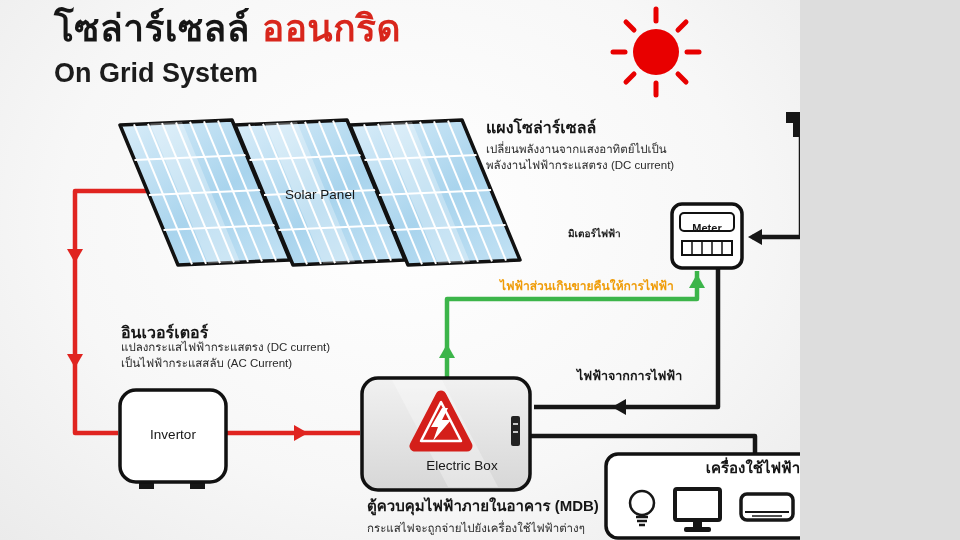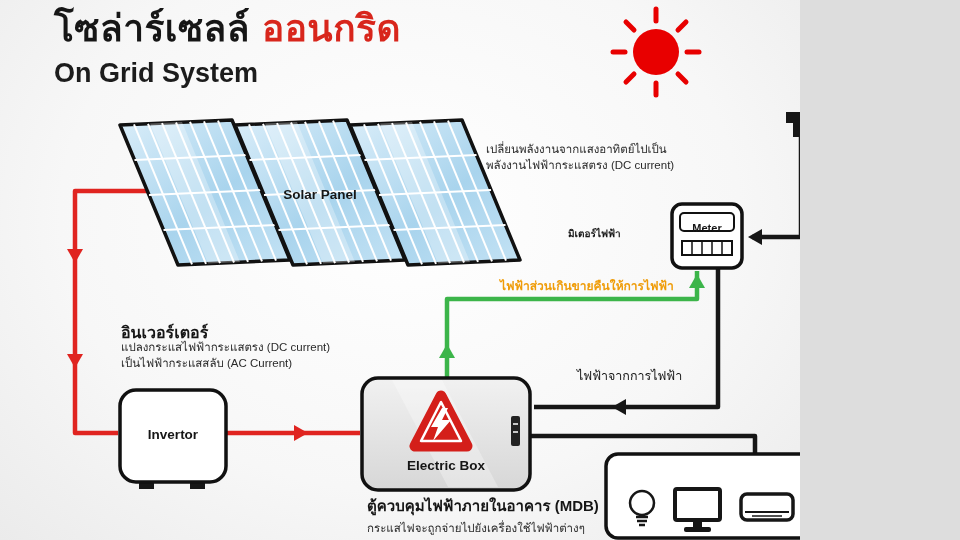--- a/index.html
+++ b/index.html
@@ -6,25 +6,25 @@
   .stage{
     position:relative;width:800px;height:540px;overflow:hidden;
     background:radial-gradient(ellipse at 50% 40%, #ffffff 0%, #f7f7f7 60%, #ebebeb 100%);
     font-family:"Liberation Sans", sans-serif;color:#161616;
   }
   .abs{position:absolute;line-height:1.25;}
   .title{font-size:37px;font-weight:800;letter-spacing:0.5px;}
   .title .red{color:#d8261c;margin-left:12px;}
   .subtitle{font-size:27px;font-weight:600;color:#1c1c1c;}
   .lbl{font-weight:700;font-size:16px;}
-  .lbl-sm{font-weight:700;font-size:13.5px;}
+  .lbl-sm{font-weight:400;font-size:13.5px;}
   .desc{font-size:11.5px;color:#2a2a2a;}
   .center{text-align:center;}
   .orange{color:#ef9c08;font-size:12px;font-weight:700;}
-  .fromgrid{font-size:12.5px;font-weight:400;}
+  .fromgrid{font-size:12.5px;font-weight:700;}
   svg{position:absolute;left:0;top:0;}
 </style>
 </head>
 <body>
 
 <div class="stage">
 
   <svg width="960" height="540" viewBox="0 0 960 540">
     <defs>
       <linearGradient id="panelGrad" x1="0" y1="0" x2="1" y2="1">
@@ -172,34 +172,36 @@
       </g>
     </g>
   </svg>
 
   <div class="abs title" style="left:54px;top:6px;">
     <span>โซล่าร์เซลล์</span><span class="red">ออนกริด</span>
   </div>
   <div class="abs subtitle" style="left:54px;top:57px;">On Grid System</div>
 
   <div class="abs lbl-sm center" style="left:262px;top:187px;width:116px;">Solar Panel</div>
+  <div class="abs lbl" style="left:486px;top:118px;">แผงโซล่าร์เซลล์</div>
   <div class="abs desc" style="left:486px;top:142px;">เปลี่ยนพลังงานจากแสงอาทิตย์ไปเป็น</div>
   <div class="abs desc" style="left:486px;top:158px;">พลังงานไฟฟ้ากระแสตรง (DC current)</div>
 
   <div class="abs lbl" style="left:568px;top:228px;font-size:10px;">มิเตอร์ไฟฟ้า</div>
   <div class="abs center" style="left:680px;top:222px;width:54px;font-size:11px;font-weight:700;">Meter</div>
 
   <div class="abs lbl" style="left:826px;top:331px;">การไฟฟ้า</div>
 
   <div class="abs lbl" style="left:121px;top:315px;margin-top:8px;">อินเวอร์เตอร์</div>
   <div class="abs desc" style="left:121px;top:340px;">แปลงกระแสไฟฟ้ากระแสตรง (DC current)</div>
   <div class="abs desc" style="left:121px;top:356px;">เป็นไฟฟ้ากระแสสลับ (AC Current)</div>
   <div class="abs lbl-sm center" style="left:120px;top:427px;width:106px;">Invertor</div>
 
-  <div class="abs lbl-sm center" style="left:362px;top:458px;width:168px;">Electric Box</div>
+  <div class="abs lbl-sm center" style="left:362px;top:458px;width:168px;padding-left:16px;">Electric Box</div>
   <div class="abs lbl" style="left:367px;top:497px;font-size:15px;">ตู้ควบคุมไฟฟ้าภายในอาคาร (MDB)</div>
   <div class="abs desc" style="left:367px;top:521px;">กระแสไฟจะถูกจ่ายไปยังเครื่องใช้ไฟฟ้าต่างๆ</div>
 
   <div class="abs orange" style="left:500px;top:279px;">ไฟฟ้าส่วนเกินขายคืนให้การไฟฟ้า</div>
   <div class="abs fromgrid" style="left:577px;top:369px;">ไฟฟ้าจากการไฟฟ้า</div>
 
+  <div class="abs lbl center" style="left:606px;top:459px;width:294px;font-size:15px;">เครื่องใช้ไฟฟ้า</div>
 
 </div>
 
 </body></html>

